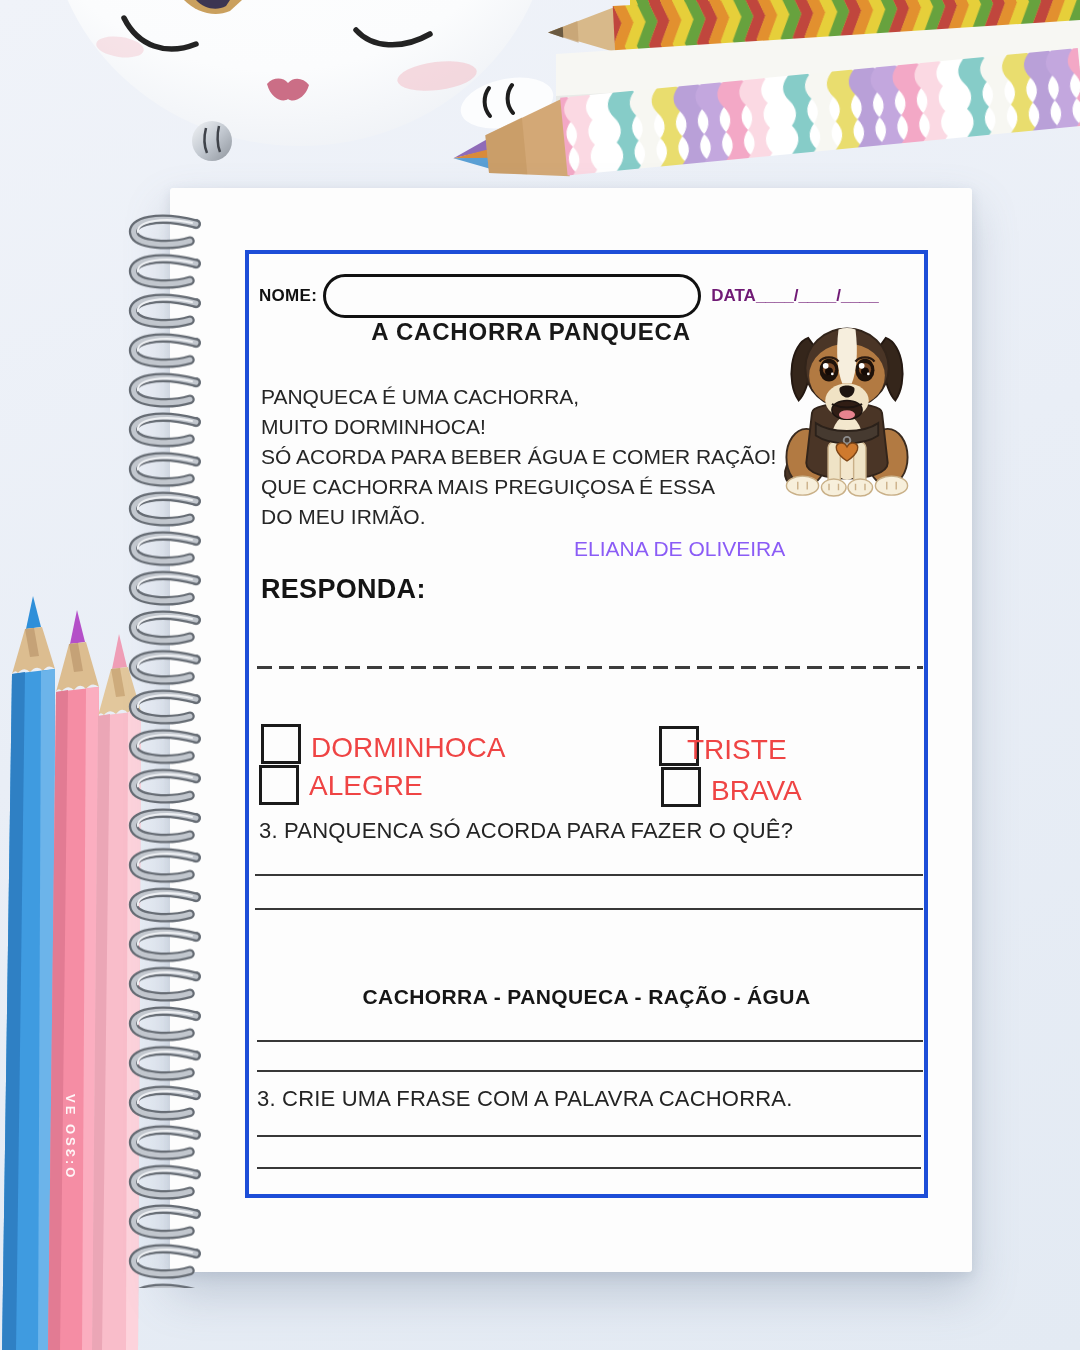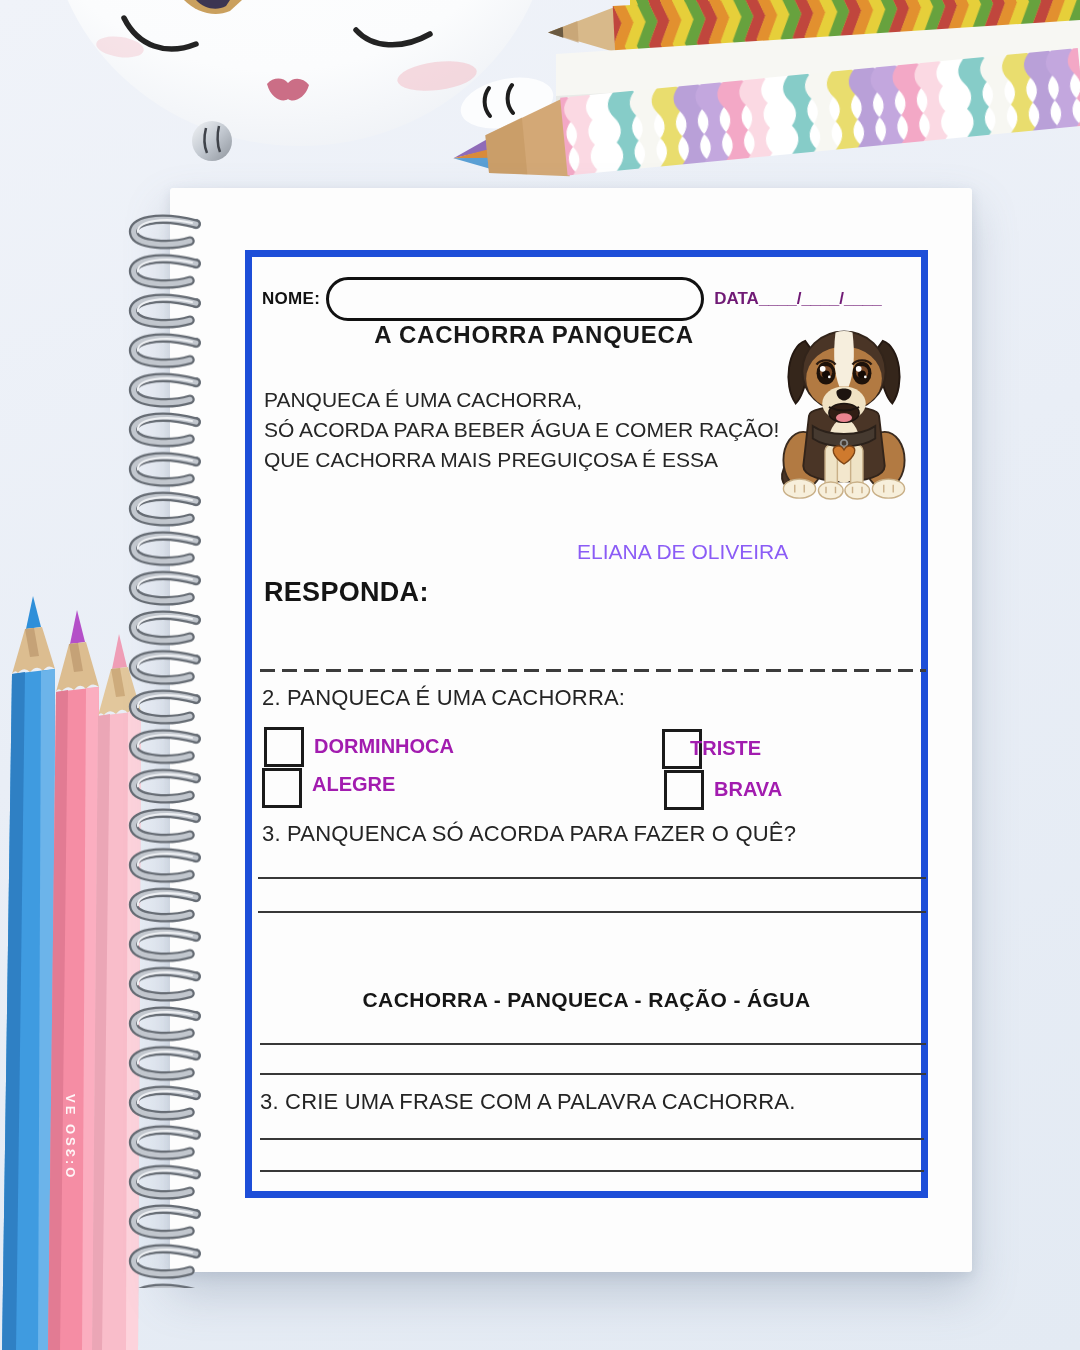--- a/index.html
+++ b/index.html
@@ -10,40 +10,40 @@
   }
   .bg-svg{position:absolute;left:0;top:0;}
   .page{
     position:absolute;left:170px;top:188px;width:802px;height:1084px;
     background:#fdfdfd;border-radius:3px;
     box-shadow:0 22px 45px rgba(110,125,150,.30),0 4px 12px rgba(110,125,150,.18);
   }
   .coils{position:absolute;left:118px;top:213px;}
   .sheet{
     position:absolute;left:245px;top:250px;width:683px;height:948px;
-    border:7px solid #1d4ed8;background:#fdfdfd;box-sizing:border-box;
+    border:4px solid #1d4ed8;background:#fdfdfd;box-sizing:border-box;
   }
   .sheet *{box-sizing:border-box;}
   .nome-row{position:absolute;left:10px;top:20px;display:flex;align-items:center;width:660px;}
   .nome-label{font-weight:bold;font-size:17px;color:#111;letter-spacing:.3px;}
   .name-pill{width:378px;height:44px;border:3px solid #111;border-radius:24px;margin:0 10px 0 6px;background:#fdfdfd;}
   .date-wrap{font-weight:bold;font-size:17px;color:#701a75;white-space:nowrap;}
   .title{position:absolute;left:0;top:64px;width:564px;text-align:center;
     font-weight:bold;font-size:24px;color:#181818;letter-spacing:.8px;}
   .dog{position:absolute;right:6px;top:56px;width:142px;height:196px;}
   .poem{position:absolute;left:12px;top:128px;width:548px;font-size:21px;line-height:30px;color:#262626;}
   .poem div{white-space:nowrap;}
   .author{position:absolute;left:325px;top:283px;font-size:21px;color:#8b5cf6;}
   .responda{position:absolute;left:12px;top:320px;font-weight:bold;font-size:27px;color:#141414;letter-spacing:.3px;text-align:right;}
   .q{position:absolute;font-size:22px;color:#242424;white-space:nowrap;letter-spacing:.2px;}
   .dash-line{position:absolute;height:3px;
     background:repeating-linear-gradient(90deg,#3c3c3c 0 15px,transparent 15px 22px);}
   .ans{position:absolute;height:2px;background:#383838;}
   .cb{position:absolute;width:40px;height:40px;border:3px solid #1a1a1a;background:#fdfdfd;}
-  .cb-label{position:absolute;font-size:20px;color:#a21caf;white-space:nowrap;font-weight:bold;}
+  .cb-label{position:absolute;font-size:28px;color:#ef4444;white-space:nowrap;}
   .q4words{position:absolute;left:0;top:731px;width:100%;text-align:center;
     font-weight:bold;font-size:21px;color:#161616;letter-spacing:.4px;}
 </style>
 </head>
 <body>
 
 <svg class="bg-svg" width="1080" height="1350" viewBox="0 0 1080 1350">
   <defs>
     <radialGradient id="faceg" cx="45%" cy="28%" r="78%">
       <stop offset="0" stop-color="#ffffff"></stop>
@@ -218,30 +218,31 @@
       <ellipse cx="75" cy="107" rx="8.5" ry="4.5" fill="#e8838f"></ellipse>
       <path d="M59 96 Q75 103 91 96" stroke="#1d1410" stroke-width="2" fill="none"></path>
       <path d="M42 116 C58 127 92 127 108 116 L108 129 C92 140 58 140 42 129 Z" fill="#463a30" stroke="#2b211a" stroke-width="2"></path>
       <circle cx="75" cy="134" r="3.5" fill="none" stroke="#8d8d8d" stroke-width="2"></circle>
       <path d="M75 141 C71 134 62 137 64 144 C66 150 75 156 75 156 C75 156 84 150 86 144 C88 137 79 134 75 141 Z" fill="#cf7a2e" stroke="#7d4517" stroke-width="1.5"></path>
     </g>
   </svg>
 
   <div class="poem">
     <div>PANQUECA É UMA CACHORRA,</div>
+    <div>MUITO DORMINHOCA!</div>
     <div>SÓ ACORDA PARA BEBER ÁGUA E COMER RAÇÃO!</div>
     <div>QUE CACHORRA MAIS PREGUIÇOSA É ESSA</div>
+    <div>DO MEU IRMÃO.</div>
   </div>
   <div class="author">ELIANA DE OLIVEIRA</div>
 
   <div class="responda">RESPONDA:</div>
 
   <div class="dash-line" style="left:8px;top:412px;width:666px"></div>
 
-  <div class="q" style="left:10px;top:428px">2. PANQUECA É UMA CACHORRA:</div>
   <div class="cb" style="left:12px;top:470px"></div>
   <div class="cb-label" style="left:62px;top:478px">DORMINHOCA</div>
   <div class="cb" style="left:410px;top:472px"></div>
   <div class="cb-label" style="left:438px;top:480px">TRISTE</div>
   <div class="cb" style="left:10px;top:511px"></div>
   <div class="cb-label" style="left:60px;top:516px">ALEGRE</div>
   <div class="cb" style="left:412px;top:513px"></div>
   <div class="cb-label" style="left:462px;top:521px">BRAVA</div>
 
   <div class="q" style="left:10px;top:564px">3. PANQUENCA SÓ ACORDA PARA FAZER O QUÊ?</div>

